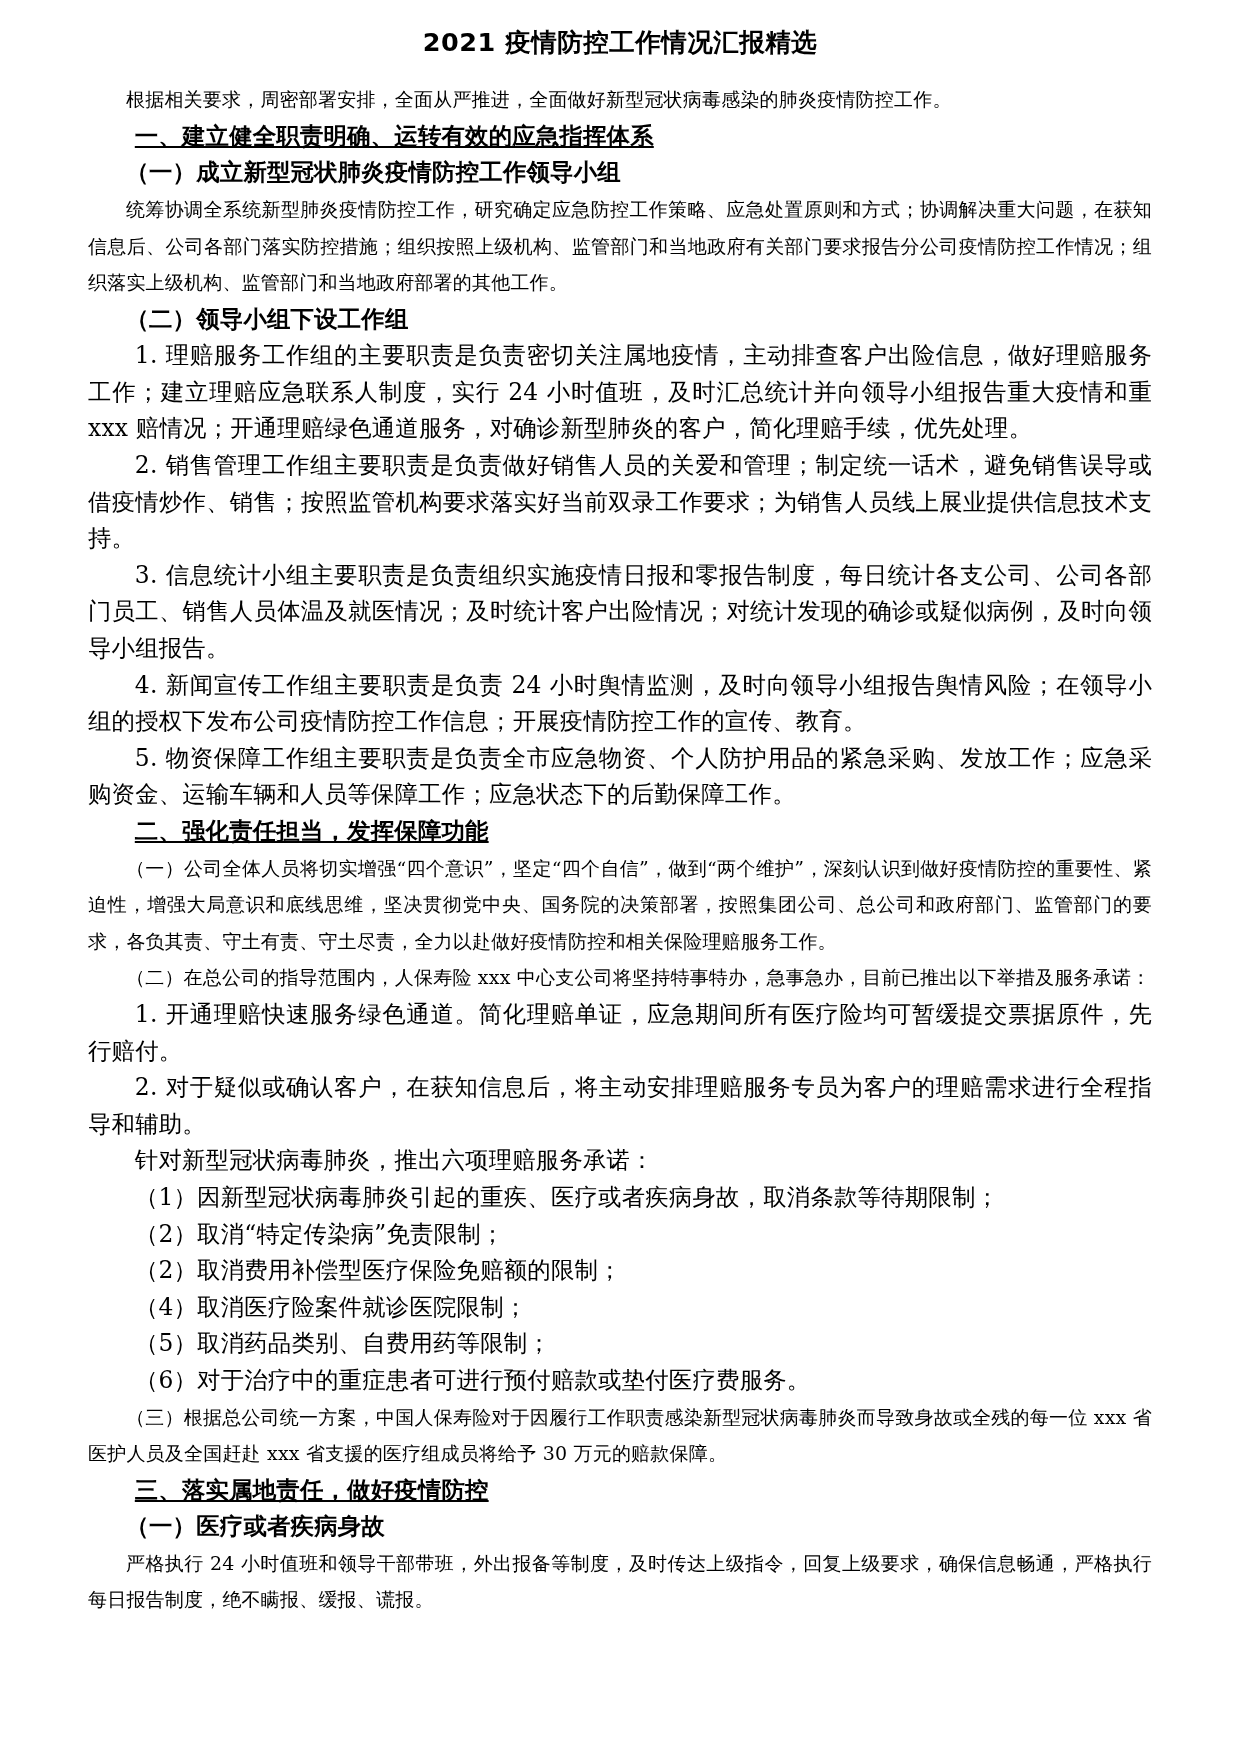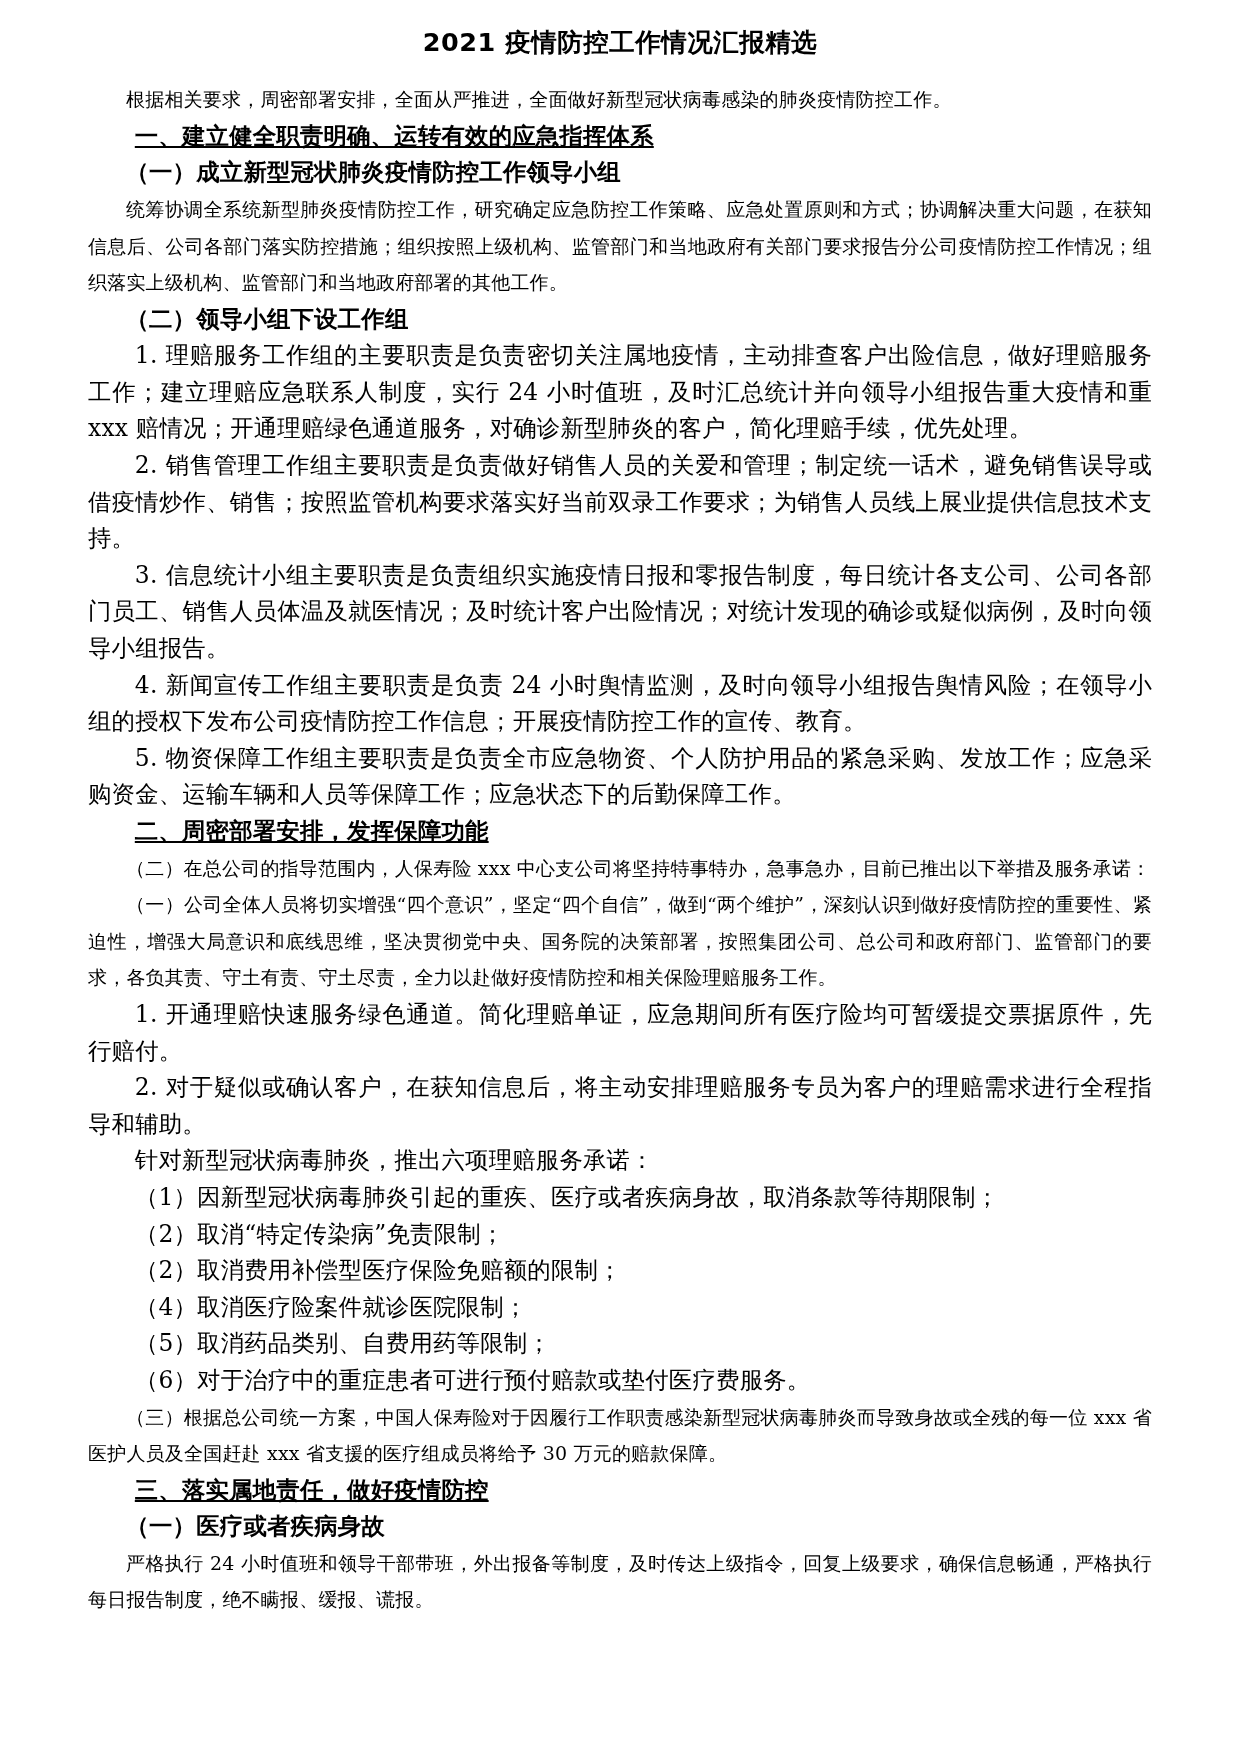--- a/index.html
+++ b/index.html
@@ -80,23 +80,23 @@
       <p class="para">根据相关要求，周密部署安排，全面从严推进，全面做好新型冠状病毒感染的肺炎疫情防控工作。</p>
       <p class="heading1">一、建立健全职责明确、运转有效的应急指挥体系</p>
       <p class="heading2">（一）成立新型冠状肺炎疫情防控工作领导小组</p>
       <p class="para">统筹协调全系统新型肺炎疫情防控工作，研究确定应急防控工作策略、应急处置原则和方式；协调解决重大问题，在获知信息后、公司各部门落实防控措施；组织按照上级机构、监管部门和当地政府有关部门要求报告分公司疫情防控工作情况；组织落实上级机构、监管部门和当地政府部署的其他工作。</p>
       <p class="heading2">（二）领导小组下设工作组</p>
       <p class="listitem">1. 理赔服务工作组的主要职责是负责密切关注属地疫情，主动排查客户出险信息，做好理赔服务工作；建立理赔应急联系人制度，实行 24 小时值班，及时汇总统计并向领导小组报告重大疫情和重 xxx 赔情况；开通理赔绿色通道服务，对确诊新型肺炎的客户，简化理赔手续，优先处理。</p>
       <p class="listitem">2. 销售管理工作组主要职责是负责做好销售人员的关爱和管理；制定统一话术，避免销售误导或借疫情炒作、销售；按照监管机构要求落实好当前双录工作要求；为销售人员线上展业提供信息技术支持。</p>
       <p class="listitem">3. 信息统计小组主要职责是负责组织实施疫情日报和零报告制度，每日统计各支公司、公司各部门员工、销售人员体温及就医情况；及时统计客户出险情况；对统计发现的确诊或疑似病例，及时向领导小组报告。</p>
       <p class="listitem">4. 新闻宣传工作组主要职责是负责 24 小时舆情监测，及时向领导小组报告舆情风险；在领导小组的授权下发布公司疫情防控工作信息；开展疫情防控工作的宣传、教育。</p>
       <p class="listitem">5. 物资保障工作组主要职责是负责全市应急物资、个人防护用品的紧急采购、发放工作；应急采购资金、运输车辆和人员等保障工作；应急状态下的后勤保障工作。</p>
-      <p class="heading1">二、周密部署安排，发挥保障功能</p>
+      <p class="heading1">二、强化责任担当，发挥保障功能</p>
+      <p class="para">（一）公司全体人员将切实增强“四个意识”，坚定“四个自信”，做到“两个维护”，深刻认识到做好疫情防控的重要性、紧迫性，增强大局意识和底线思维，坚决贯彻党中央、国务院的决策部署，按照集团公司、总公司和政府部门、监管部门的要求，各负其责、守土有责、守土尽责，全力以赴做好疫情防控和相关保险理赔服务工作。</p>
       <p class="para">（二）在总公司的指导范围内，人保寿险 xxx 中心支公司将坚持特事特办，急事急办，目前已推出以下举措及服务承诺：</p>
-      <p class="para">（一）公司全体人员将切实增强“四个意识”，坚定“四个自信”，做到“两个维护”，深刻认识到做好疫情防控的重要性、紧迫性，增强大局意识和底线思维，坚决贯彻党中央、国务院的决策部署，按照集团公司、总公司和政府部门、监管部门的要求，各负其责、守土有责、守土尽责，全力以赴做好疫情防控和相关保险理赔服务工作。</p>
       <p class="listitem">1. 开通理赔快速服务绿色通道。简化理赔单证，应急期间所有医疗险均可暂缓提交票据原件，先行赔付。</p>
       <p class="listitem">2. 对于疑似或确认客户，在获知信息后，将主动安排理赔服务专员为客户的理赔需求进行全程指导和辅助。</p>
       <p class="listitem">针对新型冠状病毒肺炎，推出六项理赔服务承诺：</p>
       <p class="listitem">（1）因新型冠状病毒肺炎引起的重疾、医疗或者疾病身故，取消条款等待期限制；</p>
       <p class="listitem">（2）取消“特定传染病”免责限制；</p>
       <p class="listitem">（2）取消费用补偿型医疗保险免赔额的限制；</p>
       <p class="listitem">（4）取消医疗险案件就诊医院限制；</p>
       <p class="listitem">（5）取消药品类别、自费用药等限制；</p>
       <p class="listitem">（6）对于治疗中的重症患者可进行预付赔款或垫付医疗费服务。</p>
       <p class="para">（三）根据总公司统一方案，中国人保寿险对于因履行工作职责感染新型冠状病毒肺炎而导致身故或全残的每一位 xxx 省医护人员及全国赶赴 xxx 省支援的医疗组成员将给予 30 万元的赔款保障。</p>

